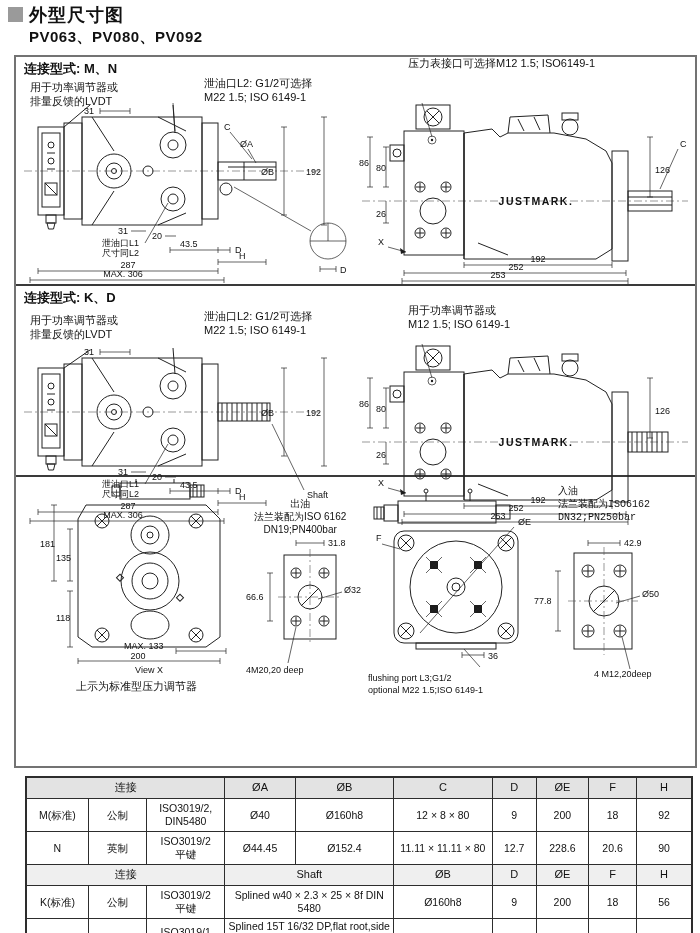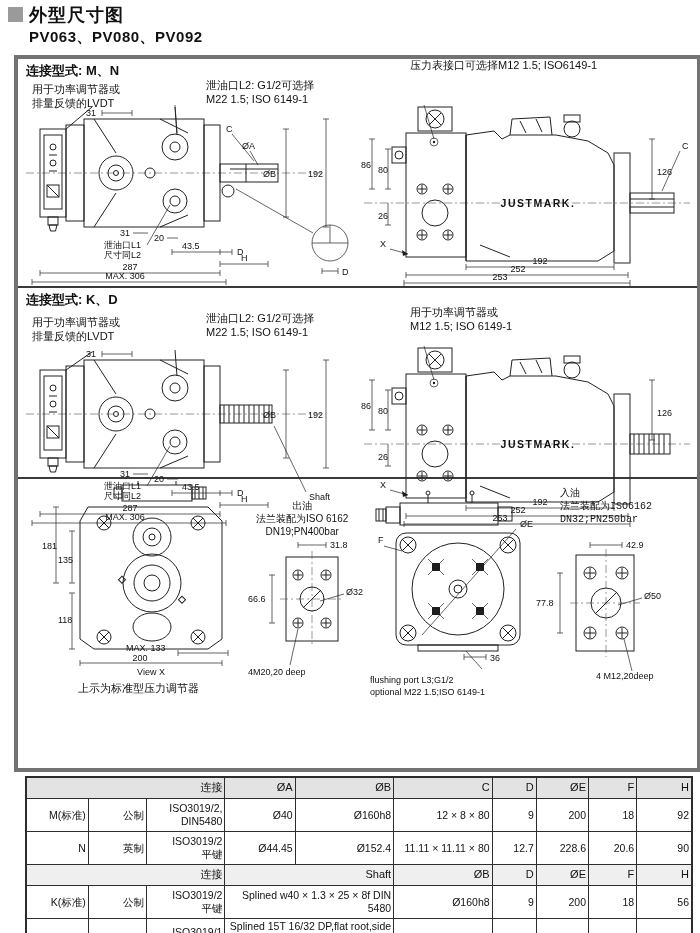--- a/index.html
+++ b/index.html
@@ -2,41 +2,41 @@
 <html><head>
 <meta charset="utf-8">
 <style>
   html,body{margin:0;padding:0;}
   body{width:700px;height:933px;position:relative;background:#ffffff;
        font-family:"Liberation Sans",sans-serif;color:#111;overflow:hidden;}
   .abs{position:absolute;}
   .bullet{width:15px;height:15px;background:#9a9a9a;}
   .title{font-size:18px;font-weight:bold;letter-spacing:1px;}
   .subtitle{font-size:15px;font-weight:bold;letter-spacing:.5px;}
-  .panel{border:4px solid #737373;}
+  .panel{border:2px solid #737373;}
   .sec{position:relative;width:100%;box-sizing:border-box;}
   .sec-border{border-bottom:2px solid #3a3a3a;}
   .sec-title{position:absolute;left:8px;top:3px;font-size:13px;font-weight:bold;}
   .lbl{position:absolute;font-size:11px;line-height:1.25;color:#111;}
   .lbl-sm{position:absolute;font-size:9px;line-height:1.3;color:#111;}
   .lbl10{position:absolute;font-size:10px;line-height:1.3;color:#111;}
   .caption{position:absolute;font-size:11px;color:#111;}
   svg{position:absolute;overflow:visible;}
   svg .s{stroke:#222;fill:none;stroke-width:1;}
   svg .s7{stroke:#222;fill:none;stroke-width:.7;}
   svg .cl{stroke:#555;stroke-width:.6;stroke-dasharray:8 3 2 3;fill:none;}
   svg .dim{stroke:#222;stroke-width:.7;fill:none;}
   svg .blk{fill:#1c1c1c;stroke:none;}
   svg text{font-family:"Liberation Sans",sans-serif;font-size:9px;fill:#111;}
   svg text.zh{font-size:9px;}
   svg text.brand{font-size:10.5px;font-weight:bold;letter-spacing:1.5px;text-anchor:middle;}
   svg text.mid{text-anchor:middle;}
   
   table.spec{border-collapse:collapse;table-layout:fixed;width:668px;}
-  table.spec td{border:1px solid #2d2d2d;text-align:right;vertical-align:middle;
+  table.spec td{border:1px solid #2d2d2d;text-align:center;vertical-align:middle;
       font-size:10.5px;padding:1px 2px;white-space:pre-line;line-height:1.2;}
   table.spec{border:2px solid #2d2d2d;}
   tr.hd1 td{background:#e3e3e3;height:18px;font-size:11px;}
   tr.hd2 td{background:#efefef;height:18px;font-size:11px;}
   tr.dr td{height:30px;}
   td.small{font-size:10px;}
 </style>
 </head>
 <body>
 
@@ -698,21 +698,21 @@
     <td>D</td>
     <td>ØE</td>
     <td>F</td>
     <td>H</td>
   </tr>
   <tr class="dr">
     <td>K(标准)</td>
     <td>公制</td>
     <td class="small">ISO3019/2
 平键</td>
-    <td colspan="2" class="small">Splined w40 × 1.3 × 25 × 8f DIN 5480</td>
+    <td colspan="2" class="small">Splined w40 × 2.3 × 25 × 8f DIN 5480</td>
     <td>Ø160h8</td>
     <td>9</td>
     <td>200</td>
     <td>18</td>
     <td>56</td>
   </tr>
   <tr class="dr">
     <td>D</td>
     <td>英制</td>
     <td class="small">ISO3019/1

